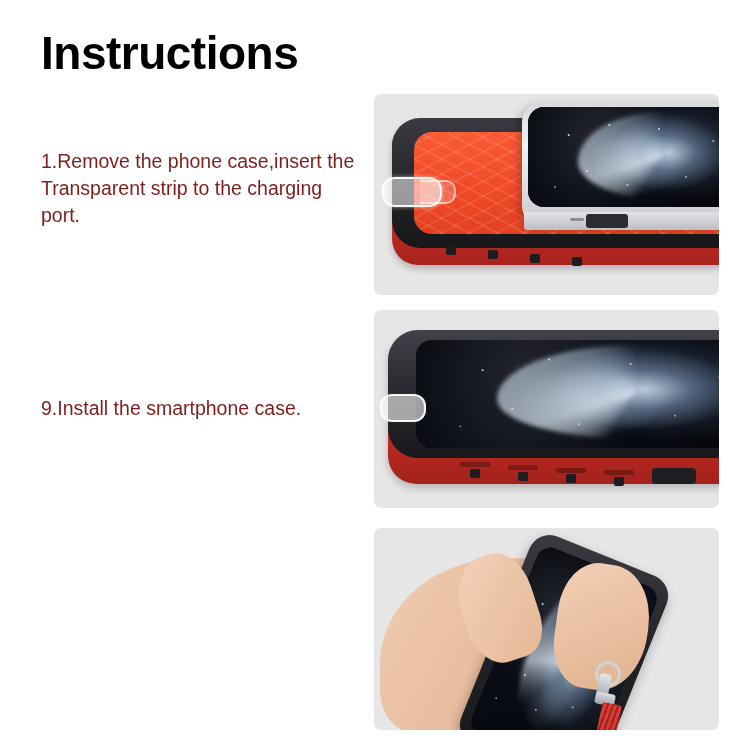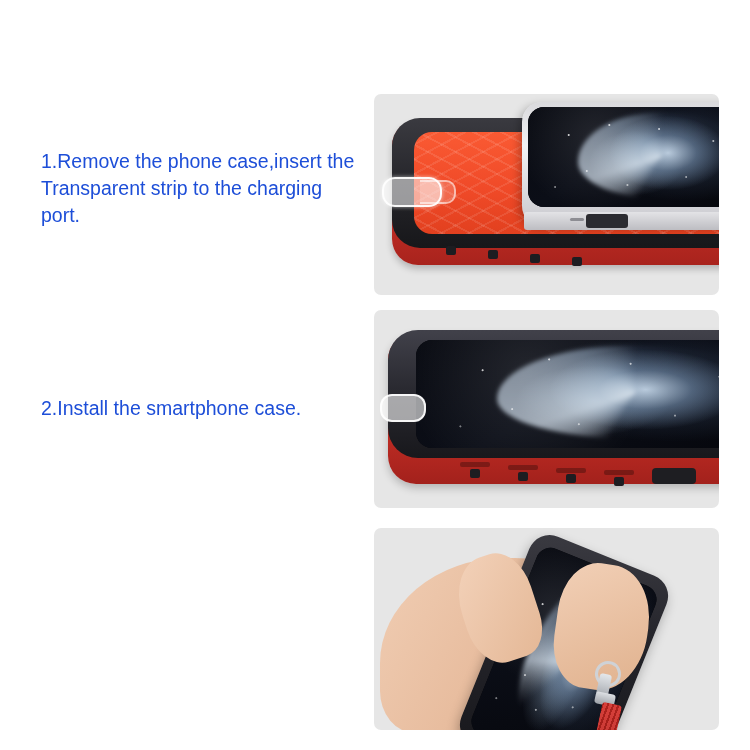--- a/index.html
+++ b/index.html
@@ -41,21 +41,21 @@
     top: 0;
     width: 374px;
     height: 750px;
   }
   .step-text {
     position: absolute;
     left: 41px;
     width: 322px;
     font-size: 19.5px;
     line-height: 27px;
-    color: #1d4ed8;
+    color: #7f1d1d;
     font-weight: normal;
   }
   .step-1 { top: 148px; }
   .step-2 { top: 395px; }
   .step-3 { top: 600px; }
 
   
   .panel {
     position: absolute;
     left: 374px;
@@ -394,24 +394,25 @@
     filter: blur(2.2px);
     mix-blend-mode: screen;
     pointer-events: none;
   }
 </style>
 </head>
 <body>
 
 <div class="page">
 
+  <div class="page-title">Instructions</div>
 
   <div class="steps">
     <div class="step-text step-1">1.Remove the phone case,insert the Transparent strip to the charging port.</div>
-    <div class="step-text step-2">2.Install the smartphone case.</div>
+    <div class="step-text step-2">9.Install the smartphone case.</div>
   </div>
 
   <div class="panel panel-1">
     <div class="scene">
       <div class="p1-shell"></div>
       <div class="p1-bumper"></div>
       <div class="p1-inner"></div>
 
       <div class="p1-strip-tail"></div>
       <div class="p1-strip"></div>

